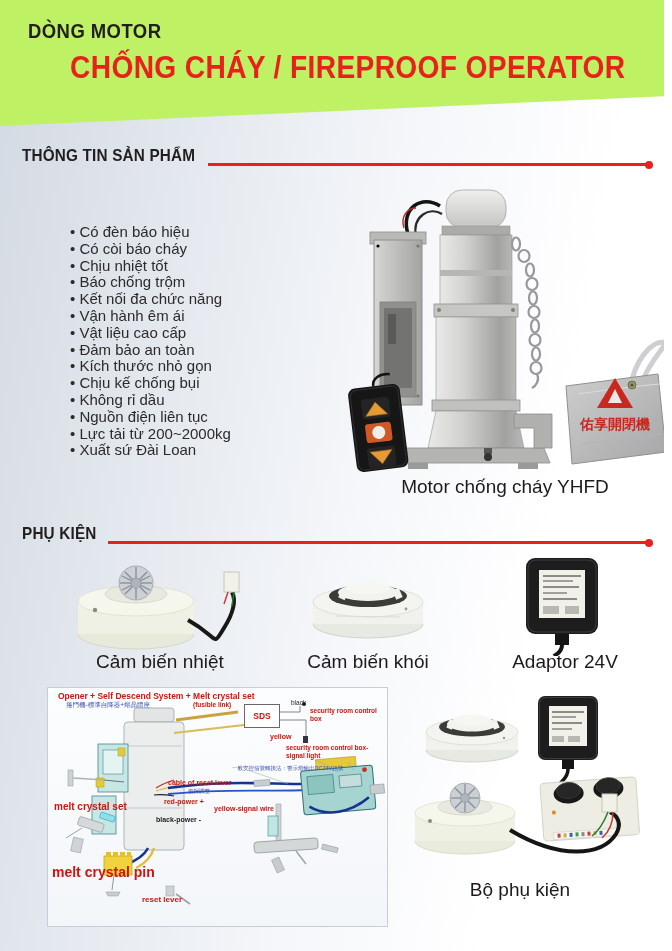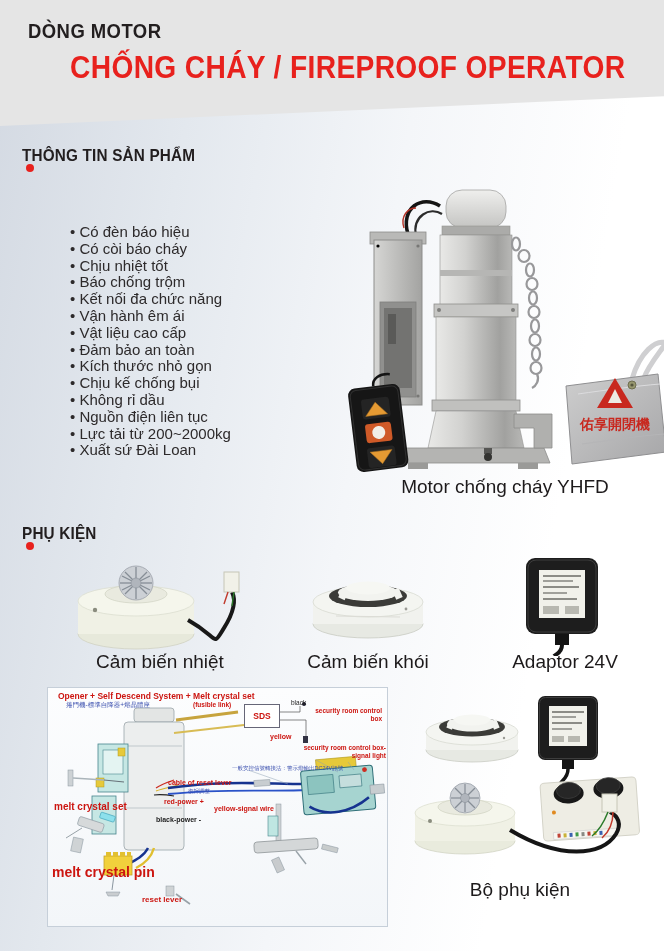--- a/index.html
+++ b/index.html
@@ -1,28 +1,28 @@
 <!DOCTYPE html>
 <html><head>
 <meta charset="utf-8">
 <style>
   * { margin:0; padding:0; box-sizing:border-box; }
   html,body { background:#fff; }
   body { font-family:"Liberation Sans", sans-serif; }
-  .page { position:relative; width:664px; height:951px; background:#e5e5e5; overflow:hidden; }
+  .page { position:relative; width:664px; height:951px; background:#bef264; overflow:hidden; }
   .bg-wedge { position:absolute; inset:0;
     background:linear-gradient(100deg,#d3d9e2 0%,#e3e8ee 25%,#f4f6f9 52%,#ffffff 78%);
     clip-path:polygon(0 126px,672px 96px,672px 951px,0 951px); }
 
   .hdr-black { position:absolute; left:28px; top:19px; font-size:21px; font-weight:bold;
     color:#221e1f; transform:scaleX(.88); transform-origin:left top; letter-spacing:.5px; white-space:nowrap; }
   .hdr-red { position:absolute; left:70px; top:49px; font-size:32px; font-weight:bold;
     color:#e8211d; transform:scaleX(.88); transform-origin:left top; letter-spacing:.4px; white-space:nowrap; }
 
-  .section { position:absolute; left:22px; right:13px; display:flex; align-items:flex-start;flex-direction:column; }
+  .section { position:absolute; left:22px; right:13px; display:flex; align-items:flex-end; }
   .section h2 { font-size:17px; font-weight:bold; color:#221e1f; transform:scaleX(.9);
     transform-origin:left center; white-space:nowrap; letter-spacing:.2px; }
   .section .rule { flex:1; height:3px; background:#e8211d; position:relative; margin-left:10px; }
   .rule-dot { position:absolute; right:-2px; top:-2.5px; width:8px; height:8px; border-radius:50%; background:#e8211d; }
   .sec1 { top:146px; } .sec1 h2 { margin-right:-16px; }
   .sec2 { top:524px; } .sec2 h2 { margin-right:-7px; }
 
   .features { position:absolute; left:70px; top:224px; list-style:none;
     font-size:15px; line-height:16.8px; color:#2d2a2b; }
   .features li::before { content:"• "; }
@@ -37,21 +37,21 @@
   .fig { position:absolute; }
   .fig-motor { left:338px; top:182px; }
   .fig-heat  { left:64px;  top:556px; }
   .fig-smoke { left:296px; top:558px; }
   .fig-adapt { left:518px; top:556px; }
   .fig-kit   { left:410px; top:692px; }
 
   .diagram { position:absolute; left:47px; top:687px; width:341px; height:240px;
     background:linear-gradient(180deg,#fcfdfe,#f3f6f9); border:1px solid #c6cfd9; }
   .diagram svg { position:absolute; left:0; top:0; }
-  .lbl { position:absolute; white-space:nowrap;text-align:right; }
+  .lbl { position:absolute; white-space:nowrap; }
   .lred  { color:#cc1510; font-weight:bold; }
   .lblue { color:#3a4fae; }
   .ldark { color:#1d1d1d; font-weight:bold; }
   .wrap { white-space:normal; line-height:7.5px; }
   .sds-box { position:absolute; left:196px; top:16px; width:36px; height:24px; border:1px solid #667;
     background:#fff; display:flex; align-items:center; justify-content:center;
     font-size:8.5px; font-weight:bold; color:#cc1510; }
 </style>
 </head>
 <body>

